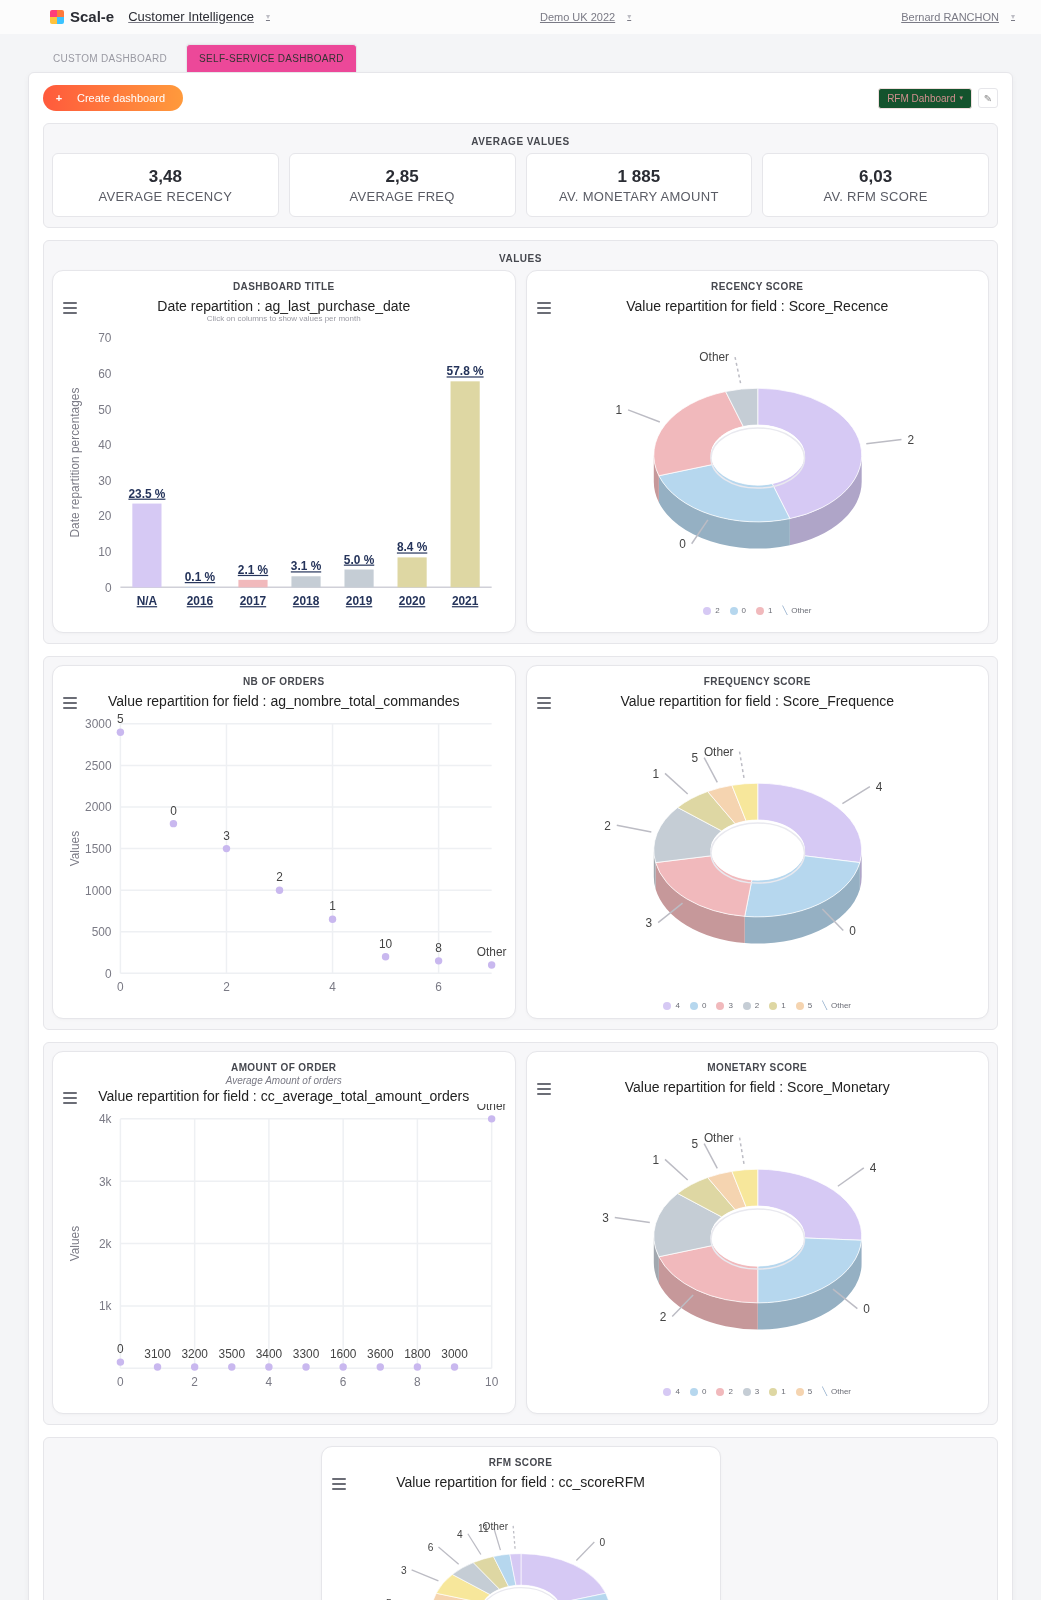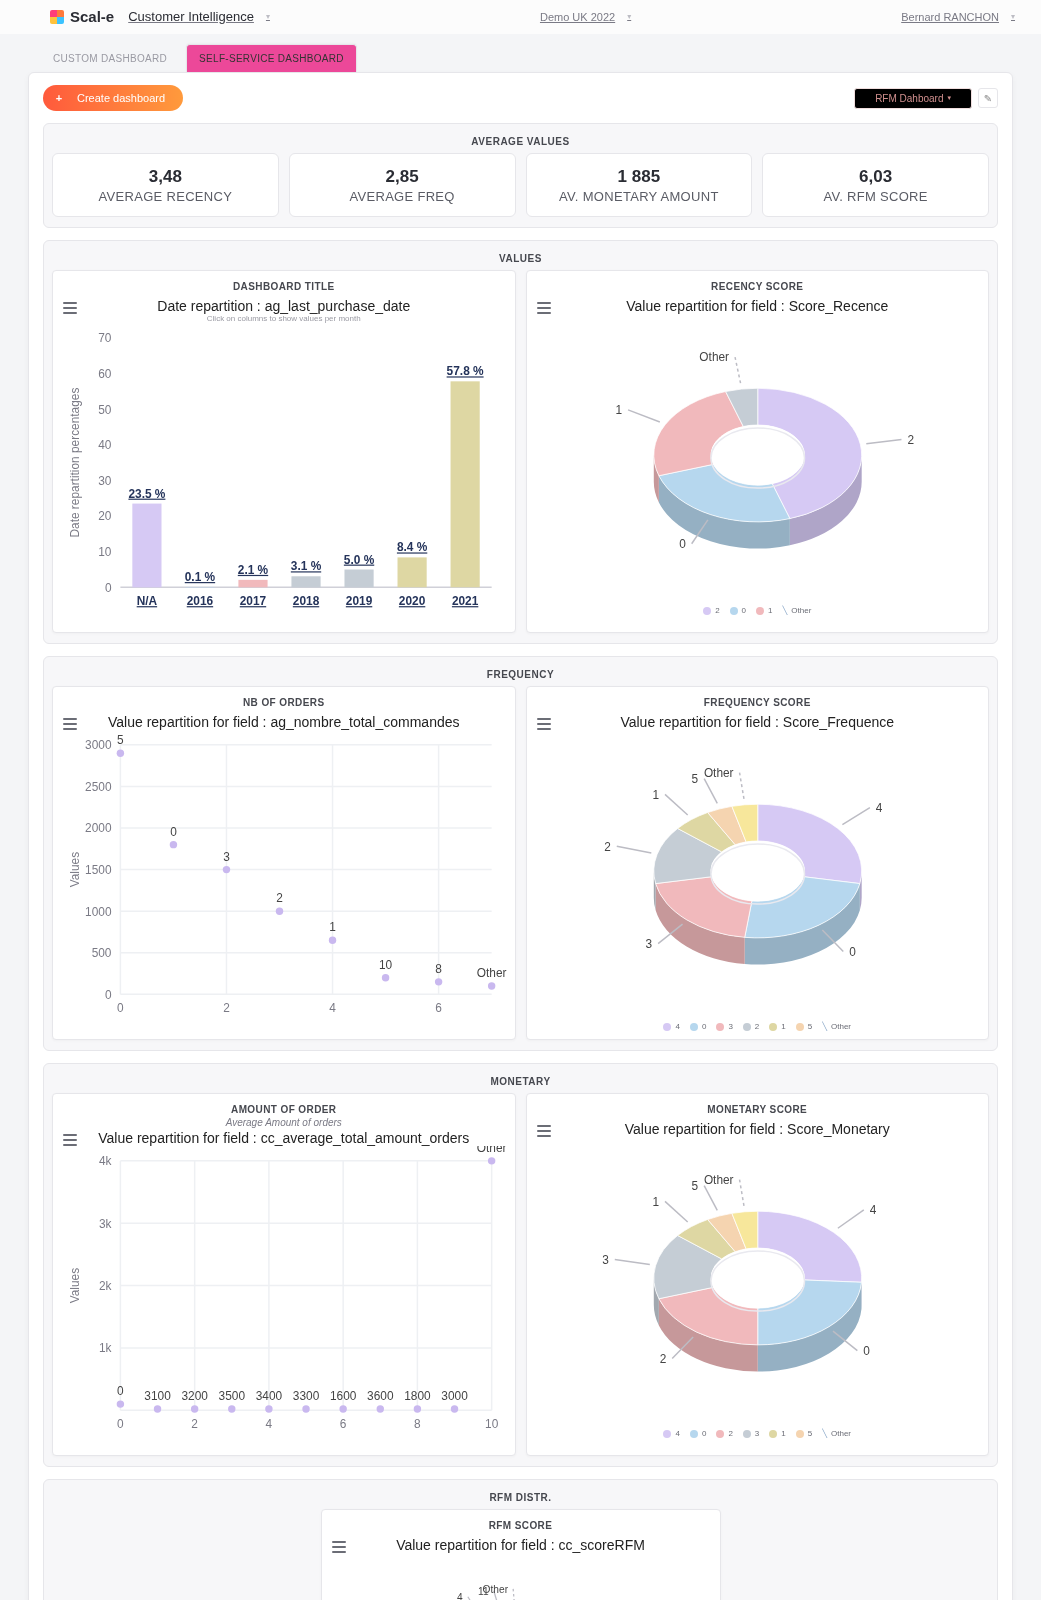--- a/index.html
+++ b/index.html
@@ -32,30 +32,30 @@
   .page{background:var(--bg);padding:0;}
   .tabs{display:flex;gap:6px;padding:10px 40px 0 40px;font-size:10px;letter-spacing:0.3px;}
   .tab{padding:8px 12px;color:#9a9aa3;border:1px solid transparent;border-bottom:none;border-radius:4px 4px 0 0;cursor:pointer;}
   .tab.active{background:#ec4899;border-color:var(--border);color:#333; box-shadow:0 -1px 2px rgba(0,0,0,0.03);}
   .content{margin:0 28px 28px 28px;background:#fff;border:1px solid var(--border);border-radius:6px;padding:12px 14px 20px 14px;box-shadow:0 2px 6px rgba(0,0,0,0.04);}
   .toprow{display:flex;align-items:center;justify-content:space-between;margin-bottom:12px;}
   .create-btn{display:flex;align-items:center;gap:10px;border:none;border-radius:14px;height:26px;padding:0 18px 0 8px;color:#fff;font-size:11px;cursor:pointer;
     background:linear-gradient(90deg,var(--accent-orange),var(--accent-orange2));}
   .create-btn .plus{display:inline-flex;align-items:center;justify-content:center;width:16px;height:16px;font-weight:700;}
   .dash-pick{display:flex;align-items:center;gap:6px;}
-  .dash-pick-label{font-size:10px;color:#d08f8e;background:#000000;border:1px solid #f0dede;border-radius:3px;padding:4px 20px;display:flex;align-items:center;gap:4px;cursor:pointer;}
+  .dash-pick-label{font-size:10px;color:#d08f8e;background:#14532d;border:1px solid #f0dede;border-radius:3px;padding:4px 8px;display:flex;align-items:center;gap:4px;cursor:pointer;}
   .dash-pick-edit{width:20px;height:20px;border:1px solid var(--border);border-radius:3px;display:flex;align-items:center;justify-content:center;cursor:pointer;font-size:10px;color:#888;}
   .section{background:#f7f7f9;border:1px solid var(--border);border-radius:6px;padding:8px 8px 10px 8px;margin-bottom:12px;}
   .section-title{text-align:center;font-size:10px;font-weight:700;letter-spacing:0.5px;color:#46484f;padding:4px 0 6px 0;}
   .kpis{display:grid;grid-template-columns:repeat(4,1fr);gap:10px;}
   .kpi{background:#fff;border:1px solid var(--border);border-radius:6px;height:64px;display:flex;flex-direction:column;align-items:center;justify-content:center;gap:2px;}
   .kpi-val{font-size:17px;font-weight:700;}
   .kpi-label{font-size:13px;letter-spacing:0.3px;color:#5a5c65;}
   .grid2{display:grid;grid-template-columns:1fr 1fr;gap:10px;}
-  .card{background:#fff;border:1px solid var(--border);border-radius:4px;padding:6px 8px 8px 8px;box-shadow:0 1px 3px rgba(0,0,0,0.03);position:relative;}
+  .card{background:#fff;border:1px solid var(--border);border-radius:11px;padding:6px 8px 8px 8px;box-shadow:0 1px 3px rgba(0,0,0,0.03);position:relative;}
   .card-title-bar{text-align:center;font-size:10px;font-weight:700;letter-spacing:0.4px;color:#46484f;padding:4px 0;}
   .card-sub-bar{text-align:center;font-size:10px;font-style:italic;color:#7a7a85;margin-top:-2px;}
   .chart-head{position:relative;}
   .menu-icon{position:absolute;left:2px;top:6px;width:14px;height:12px;cursor:pointer;}
   .menu-icon span,.menu-icon::before,.menu-icon::after{content:"";position:absolute;left:0;right:0;height:2px;background:#6b6d76;border-radius:1px;}
   .menu-icon::before{top:0;} .menu-icon span{top:5px;} .menu-icon::after{top:10px;}
   .chart-title{text-align:center;font-size:14px;color:#222;padding:2px 0 0 0;}
   .chart-subtitle{text-align:center;font-size:8px;color:#9a9aa3;}
   .axis-text{font-size:8px;fill:#7a7a85;}
   .bar-label{font-size:8px;fill:var(--navy);font-weight:600;text-decoration:underline;}
@@ -233,21 +233,20 @@
               <span class="item">
                 <span style="color:#8aa8c8;">╲</span>
                 <span>Other</span>
               </span>
             </div>
         </div>
       </div>
     </div>
 
     <div class="section">
-      <div class="section-title">FREQUENCY</div>
       <div class="grid2">
         <div class="card">
           <div class="card-title-bar">NB OF ORDERS</div>
           <div class="chart-head">
             <div class="menu-icon">
                 <span></span>
               </div>
             <div class="chart-title">Value repartition for field : ag_nombre_total_commandes</div>
           </div>
           <svg id="nb_orders_scatter" viewBox="0 0 300 200">
@@ -368,21 +367,20 @@
               <span class="item">
                 <span style="color:#8aa8c8;">╲</span>
                 <span>Other</span>
               </span>
             </div>
         </div>
       </div>
     </div>
 
     <div class="section">
-      <div class="section-title">MONETARY</div>
       <div class="grid2">
         <div class="card">
           <div class="card-title-bar">AMOUNT OF ORDER</div>
           <div class="card-sub-bar">Average Amount of orders</div>
           <div class="chart-head">
             <div class="menu-icon">
                 <span></span>
               </div>
             <div class="chart-title">Value repartition for field : cc_average_total_amount_orders</div>
           </div>
@@ -510,21 +508,20 @@
               <span class="item">
                 <span style="color:#8aa8c8;">╲</span>
                 <span>Other</span>
               </span>
             </div>
         </div>
       </div>
     </div>
 
     <div class="section">
-      <div class="section-title">RFM DISTR.</div>
       <div class="rfms">
         <div class="card">
           <div class="card-title-bar">RFM SCORE</div>
           <div class="chart-head">
             <div class="menu-icon">
                 <span></span>
               </div>
             <div class="chart-title">Value repartition for field : cc_scoreRFM</div>
           </div>
           <svg id="rfm_donut" viewBox="0 0 300 190">

